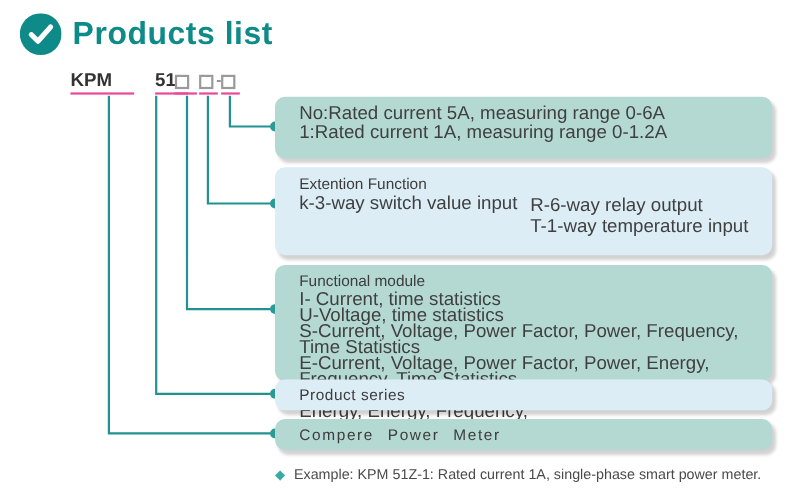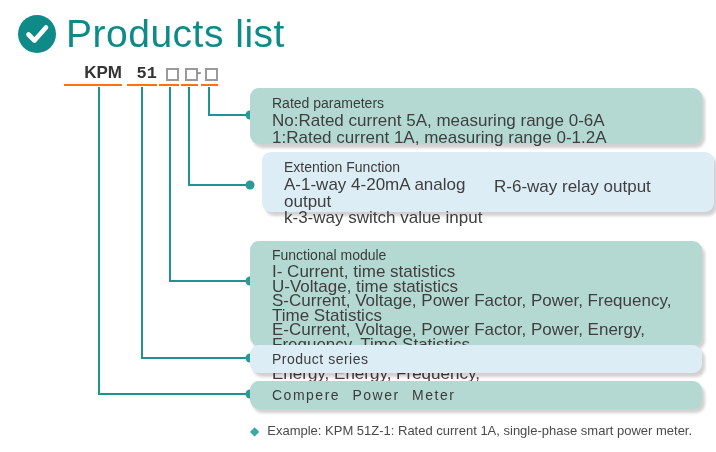--- a/index.html
+++ b/index.html
@@ -14,42 +14,42 @@
     height: 452px;
     background: #ffffff;
     overflow: hidden;
   }
 
   
   .hdr { position: absolute; left: 18px; top: 12px; display: flex; align-items: center; }
   .check-badge { width: 38px; height: 38px; flex: 0 0 auto; }
   .hdr-title {
     margin-left: 10px;
-    font-size: 39px;
-    font-weight: normal;
+    font-size: 29px;
+    font-weight: bold;
     color: #0e8b88;
     letter-spacing: 0.5px;
   }
 
   
   .code-seg {
     position: absolute;
     top: 62px;
     height: 24px;
-    border-bottom: 2px solid #f97316;
+    border-bottom: 2px solid #ec4899;
     display: flex;
     align-items: flex-end;
-    justify-content: flex-end;
+    justify-content: flex-start;
     font-weight: bold;
     font-size: 17px;
     color: #333333;
     padding-bottom: 1px;
   }
   .seg-kpm { left: 64px;  width: 58px; }
-  .seg-51  { left: 127px; width: 30px; font-family: Liberation Mono, monospace; }
+  .seg-51  { left: 141px; width: 30px; }
   .seg-sq1 { left: 159px; width: 20px; }
   .seg-sq2 { left: 181px; width: 17px; }
   .seg-sq3 { left: 201px; width: 17px; }
   .ph-square {
     width: 13px; height: 13px;
     border: 2px solid #9a9a9a;
     background: #ffffff;
     margin-bottom: 2px;
   }
   .code-dash {
@@ -86,21 +86,21 @@
   .co-col-right .co-line { line-height: 19px; }
   .co-single {
     font-size: 14px;
     color: #3c3c3c;
     line-height: 28px;
     letter-spacing: 0.5px;
   }
   .co-single.spread { letter-spacing: 1.5px; word-spacing: 7px; }
 
   .box1 { top: 88px;  height: 56px; }
-  .box2 { top: 152px; height: 60px; margin-left: 12px; }
+  .box2 { top: 152px; height: 80px; }
   .box3 { top: 241px; height: 105px; padding-top: 6px; }
   .box4 { top: 345px; height: 28px; padding-top: 0; }
   .box5 { top: 381px; height: 28px; padding-top: 0; }
 
   
   .example {
     position: absolute;
     left: 250px; top: 423px;
     display: flex;
     align-items: center;
@@ -154,34 +154,33 @@
     <g fill="#2a9a97">
       <circle cx="250" cy="394" r="4.5"></circle>
       <circle cx="250" cy="358" r="4.5"></circle>
       <circle cx="250" cy="281" r="4.5"></circle>
       <circle cx="250" cy="185" r="4.5"></circle>
       <circle cx="250" cy="115" r="4.5"></circle>
     </g>
   </svg>
 
   <div class="callout teal box1">
-    <div class="co-title">Rated parameters</div>
     <div class="co-line">No:Rated current 5A, measuring range 0-6A</div>
     <div class="co-line">1:Rated current 1A, measuring range 0-1.2A</div>
   </div>
 
   <div class="callout blue box2">
     <div class="co-title">Extention Function</div>
     <div class="co-cols">
       <div class="co-col-left">
-        <div class="co-line">A-1-way 4-20mA analog output</div>
         <div class="co-line">k-3-way switch value input</div>
       </div>
       <div class="co-col-right">
         <div class="co-line">R-6-way relay output</div>
+        <div class="co-line">T-1-way temperature input</div>
       </div>
     </div>
   </div>
 
   <div class="callout teal box3">
     <div class="co-title">Functional module</div>
     <div class="co-line tight">I- Current, time statistics</div>
     <div class="co-line tight">U-Voltage, time statistics</div>
     <div class="co-line tight">S-Current, Voltage, Power Factor, Power, Frequency, Time Statistics</div>
     <div class="co-line tight">E-Current, Voltage, Power Factor, Power, Energy, Frequency, Time Statistics</div>

